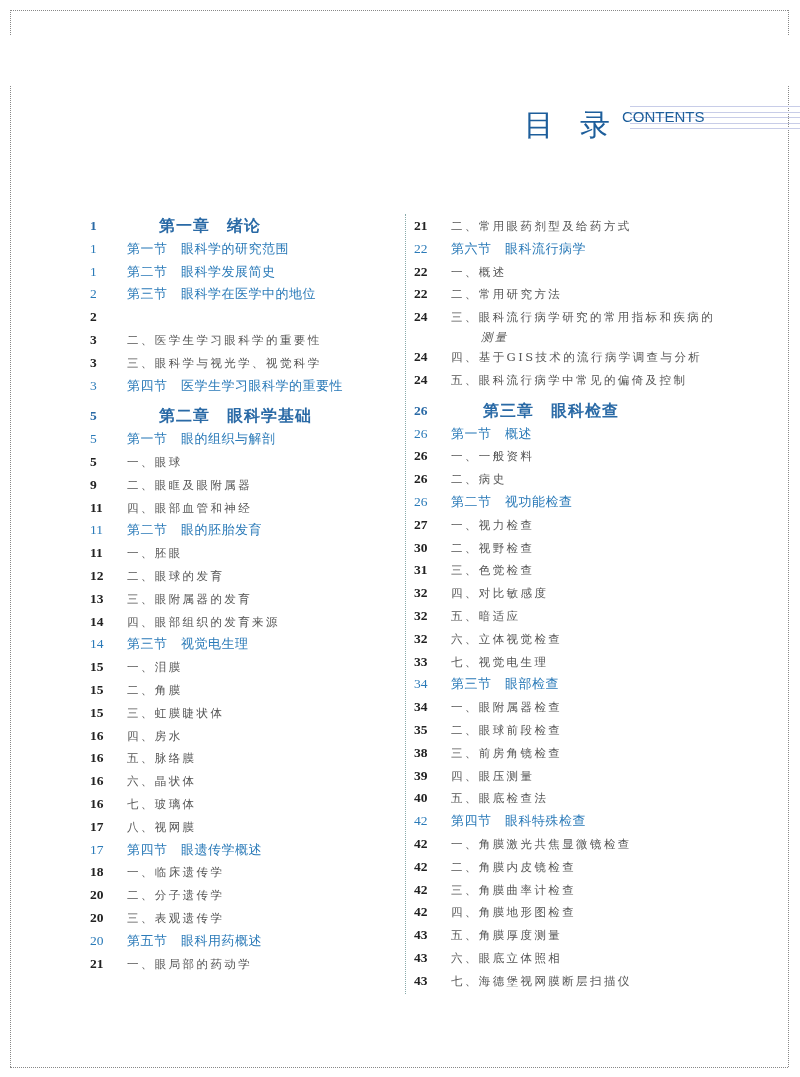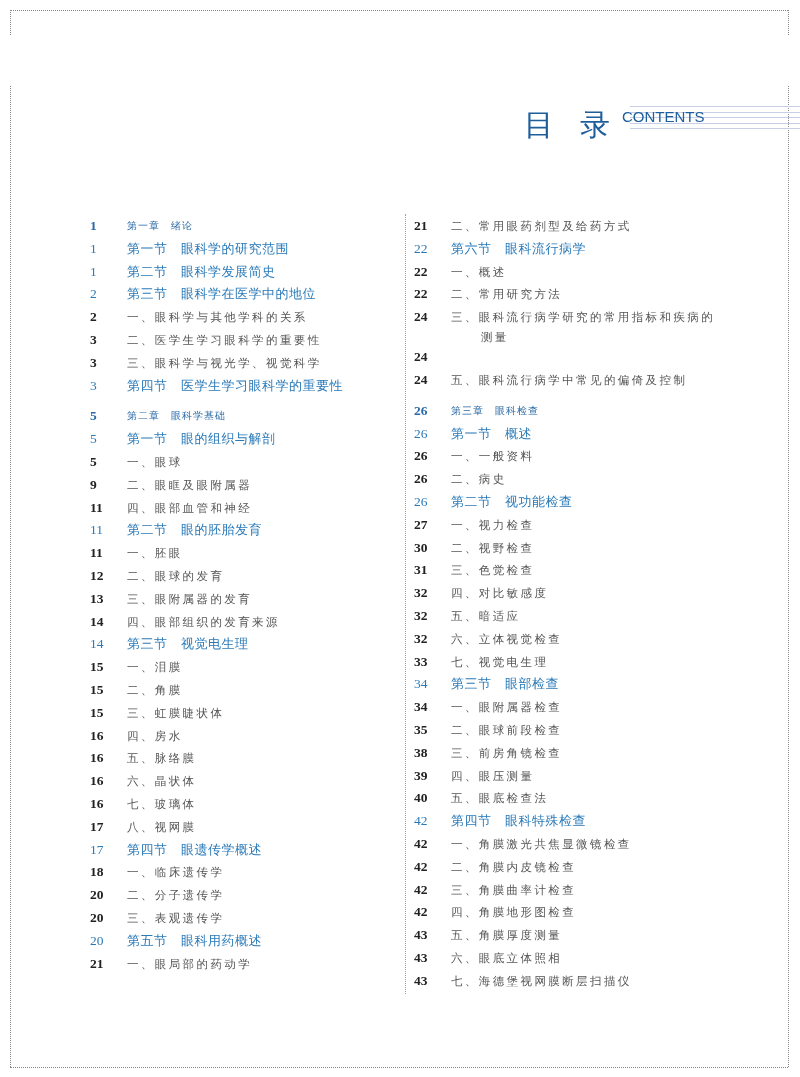--- a/index.html
+++ b/index.html
@@ -18,21 +18,21 @@
   .col { position: absolute; top: 215px; }
   .col-left { left: 90px; width: 300px; }
   .col-right { left: 414px; width: 320px; }
   .divider { position: absolute; left: 405px; top: 214px; height: 780px; border-left: 1px dotted #8aa; }
   .row { position: relative; height: 22.8px; line-height: 22.8px; white-space: nowrap; font-size: 12.5px; }
   .row.gap { margin-top: 8px; }
   .row.wrap2 { height: 40px; }
   .num { position: absolute; left: 0; width: 30px; font-family: "Liberation Serif", serif; font-size: 13.5px; color: #222; font-weight: bold; }
   .txt { position: absolute; left: 37px; color: #555; letter-spacing: 2.4px; font-family: "DejaVu Serif", serif; font-size: 11.5px; }
   .row.chapter .num { color: #2a6aa6; }
-  .row.chapter .txt { color: #2a6aa6; font-weight: normal; letter-spacing: 1px; font-size: 10px; }
+  .row.chapter .txt { color: #2a6aa6; font-weight: bold; letter-spacing: 1px; font-size: 16px; margin-left: 32px; }
   .row.section .num { color: #2a7ab8; font-weight: normal; }
   .row.section .txt { color: #2a7ab8; letter-spacing: 0.5px; font-family: "DejaVu Sans", sans-serif; font-size: 13px; }
   .txt .wrapline { display: block; line-height: 20px; }
   .row.wrap2 .txt { line-height: 20px; top: 1px; }
   .row.wrap2 .num { top: 0; }
 </style>
 </head>
 <body>
 
 <div class="frame-top"></div>
@@ -68,21 +68,20 @@
     <div class="row section">
       <span class="num">1</span>
       <span class="txt">第二节　眼科学发展简史</span>
     </div>
     <div class="row section">
       <span class="num">2</span>
       <span class="txt">第三节　眼科学在医学中的地位</span>
     </div>
     <div class="row item">
       <span class="num">2</span>
-      <span class="txt">一、眼科学与其他学科的关系</span>
     </div>
     <div class="row item">
       <span class="num">3</span>
       <span class="txt">二、医学生学习眼科学的重要性</span>
     </div>
     <div class="row item">
       <span class="num">3</span>
       <span class="txt">三、眼科学与视光学、视觉科学</span>
     </div>
     <div class="row section">
@@ -205,25 +204,26 @@
       <span class="txt">一、概述</span>
     </div>
     <div class="row item">
       <span class="num">22</span>
       <span class="txt">二、常用研究方法</span>
     </div>
     <div class="row item wrap2">
       <span class="num">24</span>
       <span class="txt">
         <span class="wrapline">三、眼科流行病学研究的常用指标和疾病的</span>
-        <span class="wrapline" style="padding-left: 2.6em;">测量</span>
+        <span class="wrapline" style="padding-left: 2.6em; font-style: italic;">测量</span>
       </span>
     </div>
     <div class="row item">
       <span class="num">24</span>
+      <span class="txt">四、基于GIS技术的流行病学调查与分析</span>
     </div>
     <div class="row item">
       <span class="num">24</span>
       <span class="txt">五、眼科流行病学中常见的偏倚及控制</span>
     </div>
     <div class="row chapter gap">
       <span class="num">26</span>
       <span class="txt">第三章　眼科检查</span>
     </div>
     <div class="row section">

